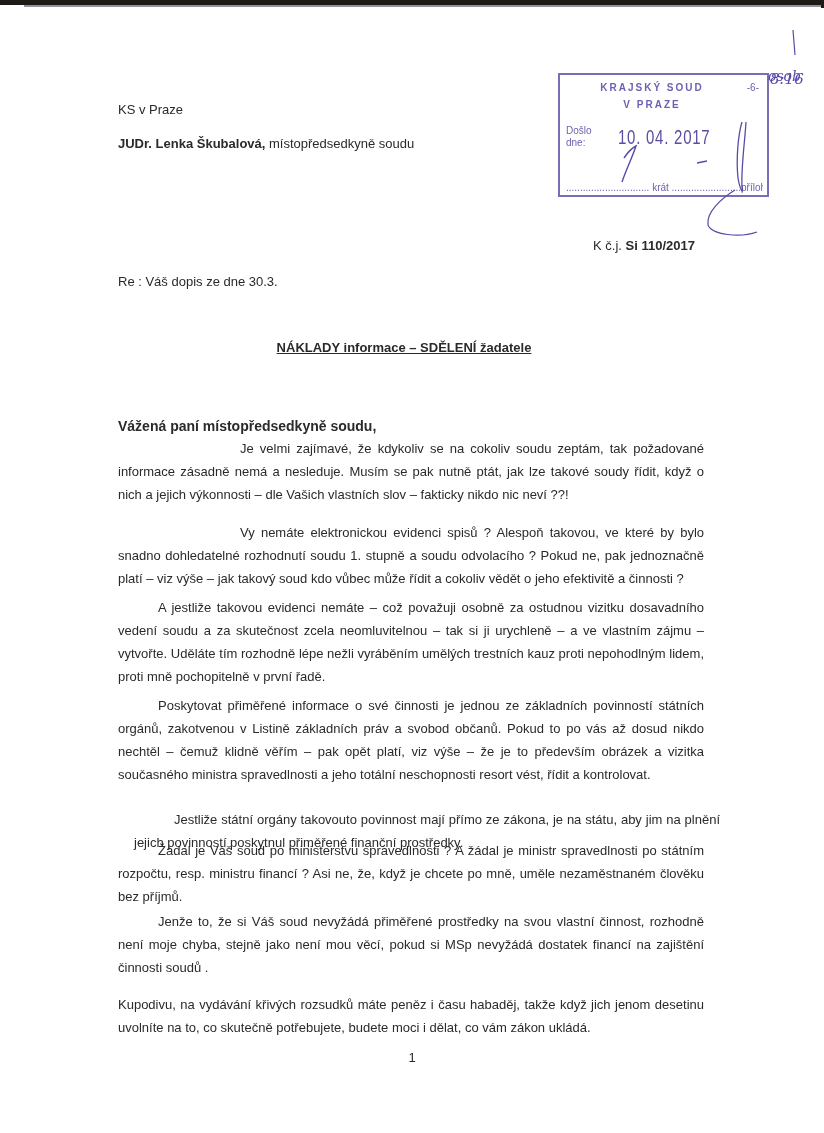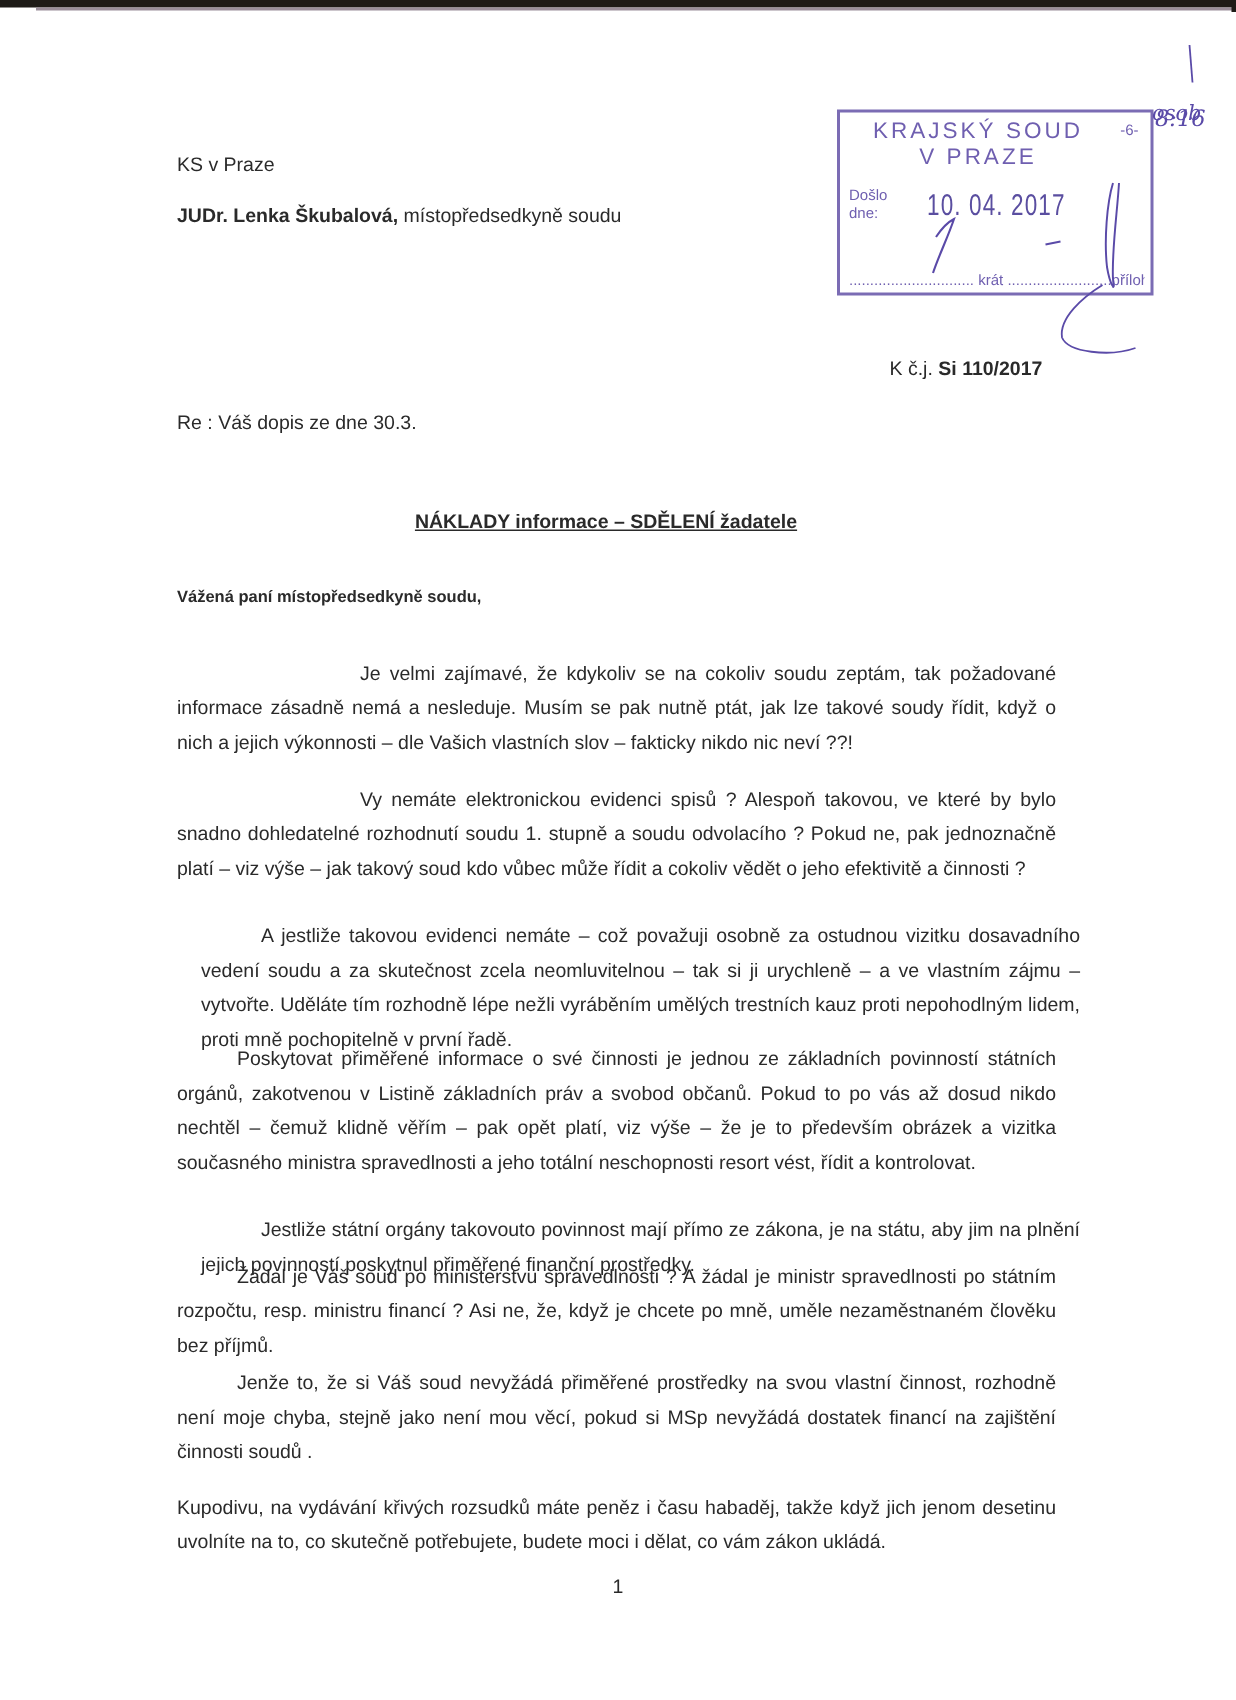--- a/index.html
+++ b/index.html
@@ -30,21 +30,21 @@
   .ref {
     position: absolute; left: 593px; top: 238px; font-size: 13px;
   }
   .ref b { font-weight: bold; }
   .re { position: absolute; left: 118px; top: 274px; font-size: 13px; }
   .doc-title {
     position: absolute; left: 0; width: 808px; top: 340px; text-align: center;
     font-size: 13px; font-weight: bold; text-decoration: underline;
   }
   .greeting {
-    position: absolute; left: 118px; top: 392px; font-size: 11px; font-weight: bold; text-align: center;
+    position: absolute; left: 118px; top: 418px; font-size: 14px; font-weight: bold; text-align: center;
   }
   .para {
     position: absolute; left: 118px; width: 586px;
     font-size: 13px; line-height: 23px; text-align: justify;
   }
   .para.indent-large { text-indent: 122px; }
   .para.indent-small { text-indent: 40px; }
   .p1 { top: 437px; }
   .p2 { top: 521px; }
   .p3 { top: 596px; }
@@ -59,21 +59,21 @@
 
   
   .stamp {
     position: absolute; left: 558px; top: 73px; width: 207px; height: 120px;
     border: 2px solid #7b6cb4;
     color: #6f5fb0;
     font-family: "Liberation Sans", sans-serif;
   }
   .stamp-court {
     position: absolute; left: 0; width: 184px; top: 4px; text-align: center;
-    font-size: 15px; font-weight: normal; letter-spacing: 2px; line-height: 17px;
+    font-size: 10px; font-weight: bold; letter-spacing: 2px; line-height: 17px;
   }
   .stamp-code { position: absolute; right: 8px; top: 7px; font-size: 10px; }
   .stamp-label {
     position: absolute; left: 6px; top: 50px; font-size: 10px; line-height: 12px;
   }
   .stamp-date {
     position: absolute; left: 58px; top: 51px; font-size: 20px; letter-spacing: 1px;
     font-family: "Liberation Sans Narrow", "Liberation Sans", sans-serif;
     transform: scaleX(0.75); transform-origin: left center; color: #5a4ea0;
   }
@@ -139,21 +139,21 @@
   </div>
 
   <div class="re">Re : Váš dopis ze dne 30.3.</div>
 
   <div class="doc-title">NÁKLADY informace – SDĚLENÍ žadatele</div>
 
   <div class="greeting">Vážená paní místopředsedkyně soudu,</div>
 
   <p class="para indent-large p1" style="margin:0">Je velmi zajímavé, že kdykoliv se na cokoliv soudu zeptám, tak požadované informace zásadně nemá a nesleduje. Musím se pak nutně ptát, jak lze takové soudy řídit, když o nich a jejich výkonnosti – dle Vašich vlastních slov – fakticky nikdo nic neví ??!</p>
   <p class="para indent-large p2" style="margin:0">Vy nemáte elektronickou evidenci spisů ? Alespoň takovou, ve které by bylo snadno dohledatelné rozhodnutí soudu 1. stupně a soudu odvolacího ? Pokud ne, pak jednoznačně platí – viz výše – jak takový soud kdo vůbec může řídit a cokoliv vědět o jeho efektivitě a činnosti ?</p>
-  <p class="para indent-small p3" style="margin:16px">A jestliže takovou evidenci nemáte – což považuji osobně za ostudnou vizitku dosavadního vedení soudu a za skutečnost zcela neomluvitelnou – tak si ji urychleně – a ve vlastním zájmu – vytvořte. Uděláte tím rozhodně lépe nežli vyráběním umělých trestních kauz proti nepohodlným lidem, proti mně pochopitelně v první řadě.</p>
+  <p class="para indent-small p3" style="margin:0">A jestliže takovou evidenci nemáte – což považuji osobně za ostudnou vizitku dosavadního vedení soudu a za skutečnost zcela neomluvitelnou – tak si ji urychleně – a ve vlastním zájmu – vytvořte. Uděláte tím rozhodně lépe nežli vyráběním umělých trestních kauz proti nepohodlným lidem, proti mně pochopitelně v první řadě.</p>
   <p class="para indent-small p4" style="margin:0">Poskytovat přiměřené informace o své činnosti je jednou ze základních povinností státních orgánů, zakotvenou v Listině základních práv a svobod občanů. Pokud to po vás až dosud nikdo nechtěl – čemuž klidně věřím – pak opět platí, viz výše – že je to především obrázek a vizitka současného ministra spravedlnosti a jeho totální neschopnosti resort vést, řídit a kontrolovat.</p>
   <p class="para indent-small p5" style="margin:16px">Jestliže státní orgány takovouto povinnost mají přímo ze zákona, je na státu, aby jim na plnění jejich povinností poskytnul přiměřené finanční prostředky.</p>
   <p class="para indent-small p6" style="margin:0">Žádal je Váš soud po ministerstvu spravedlnosti ? A žádal je ministr spravedlnosti po státním rozpočtu, resp. ministru financí ? Asi ne, že, když je chcete po mně, uměle nezaměstnaném člověku bez příjmů.</p>
   <p class="para p8" style="margin:0">Kupodivu, na vydávání křivých rozsudků máte peněz i času habaděj, takže když jich jenom desetinu uvolníte na to, co skutečně potřebujete, budete moci i dělat, co vám zákon ukládá.</p>
   <p class="para indent-small p7" style="margin:0">Jenže to, že si Váš soud nevyžádá přiměřené prostředky na svou vlastní činnost, rozhodně není moje chyba, stejně jako není mou věcí, pokud si MSp nevyžádá dostatek financí na zajištění činnosti soudů .</p>
 
   <div class="page-number">1</div>
 </div>
 
 </body></html>

